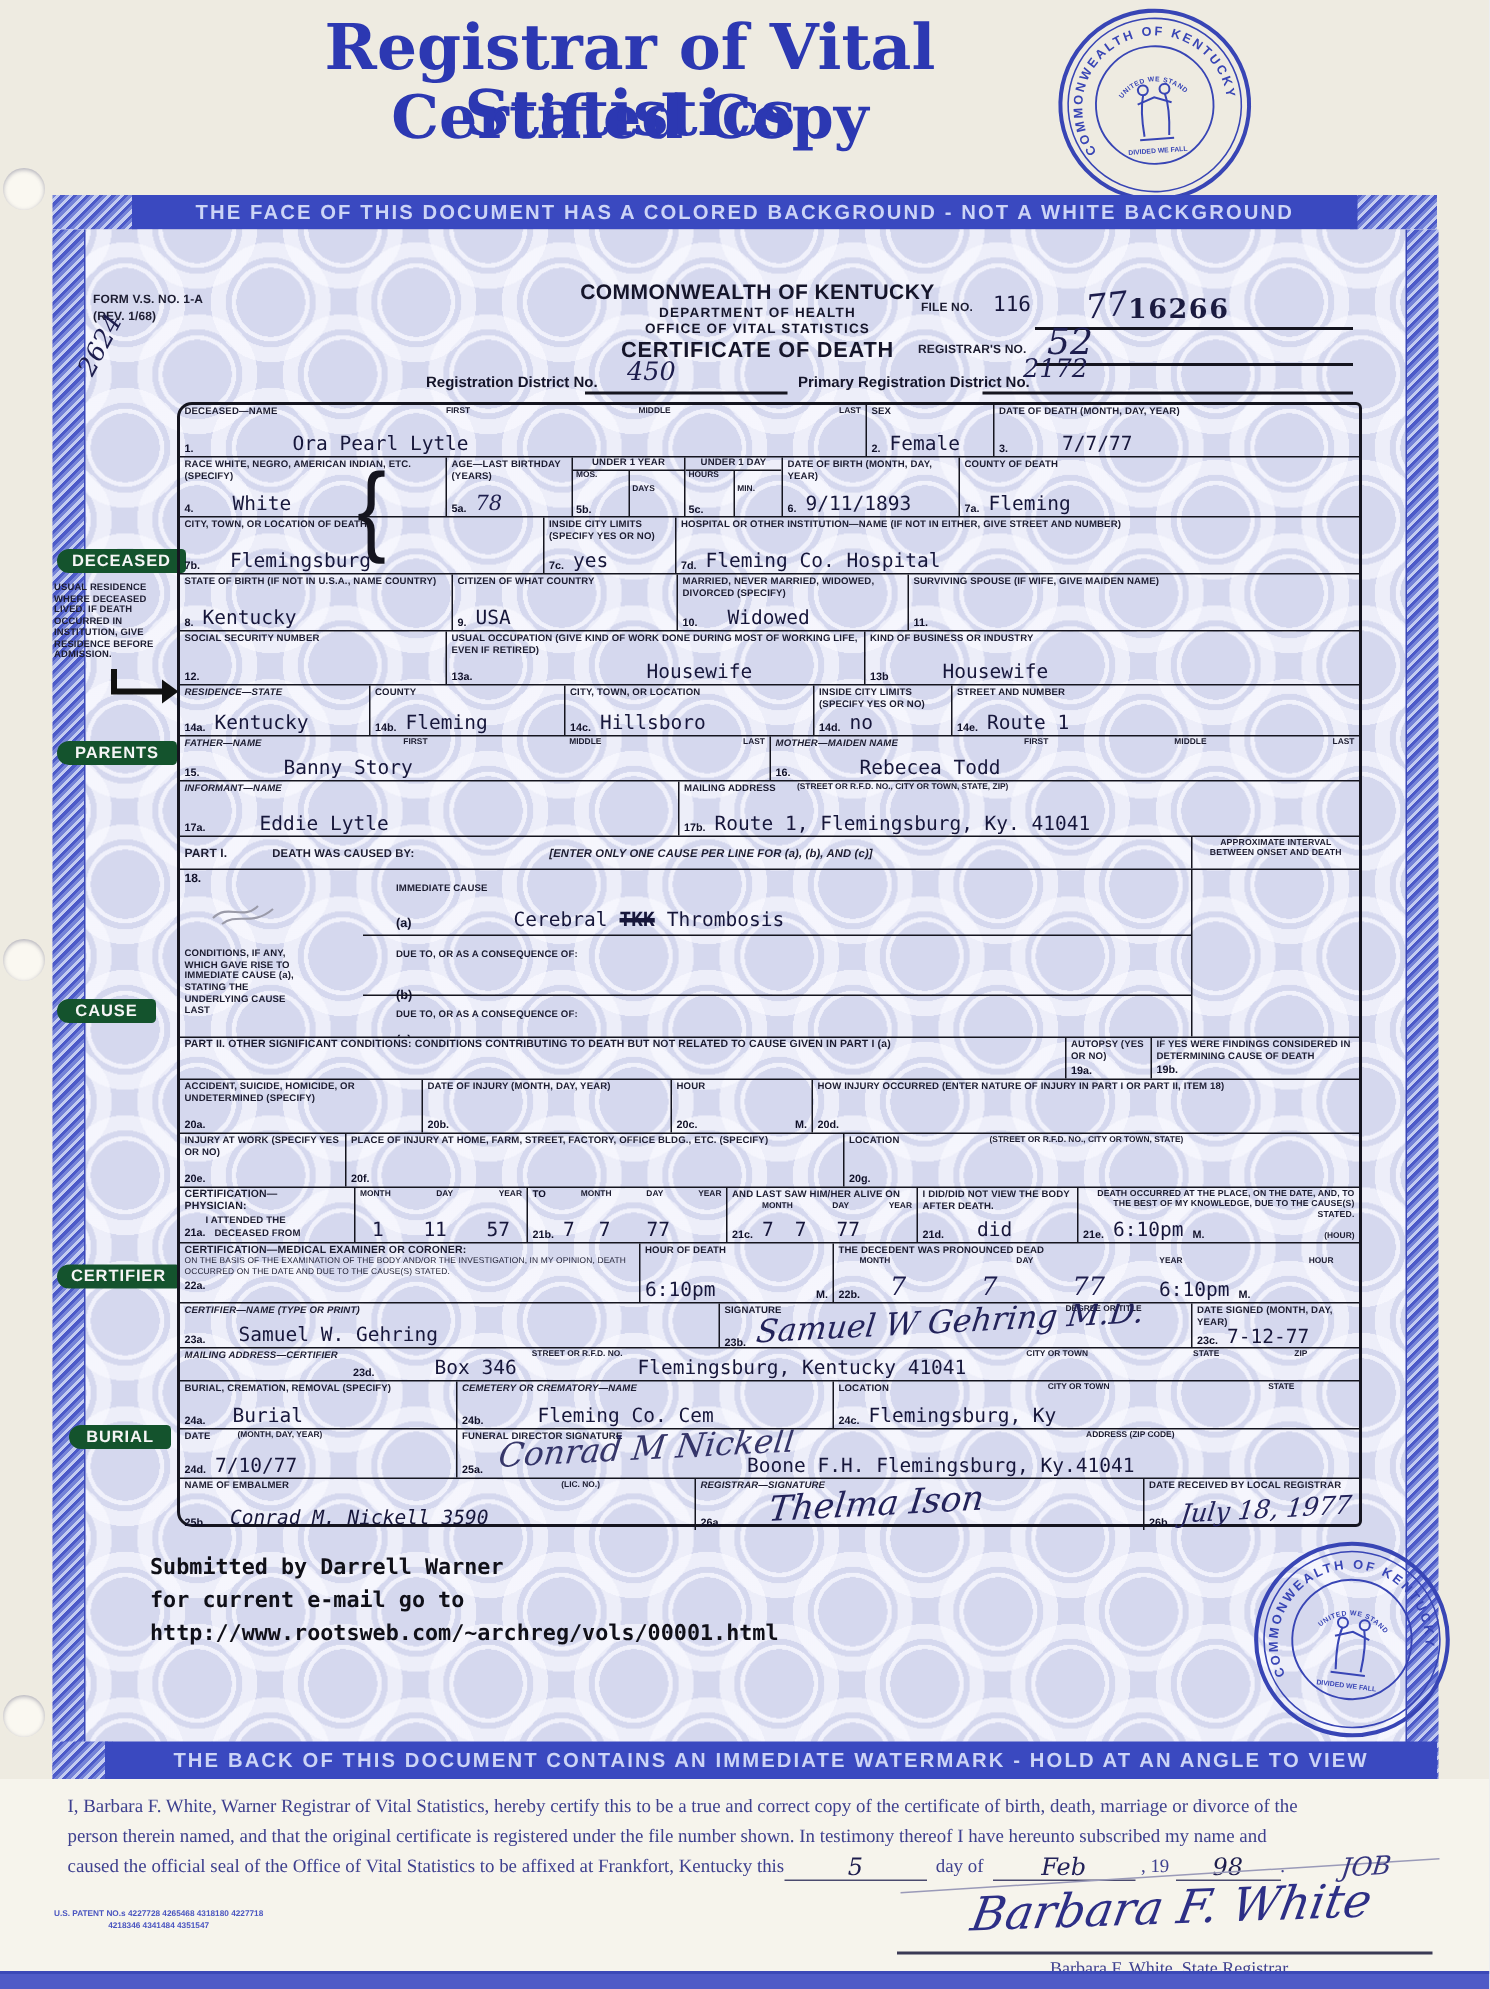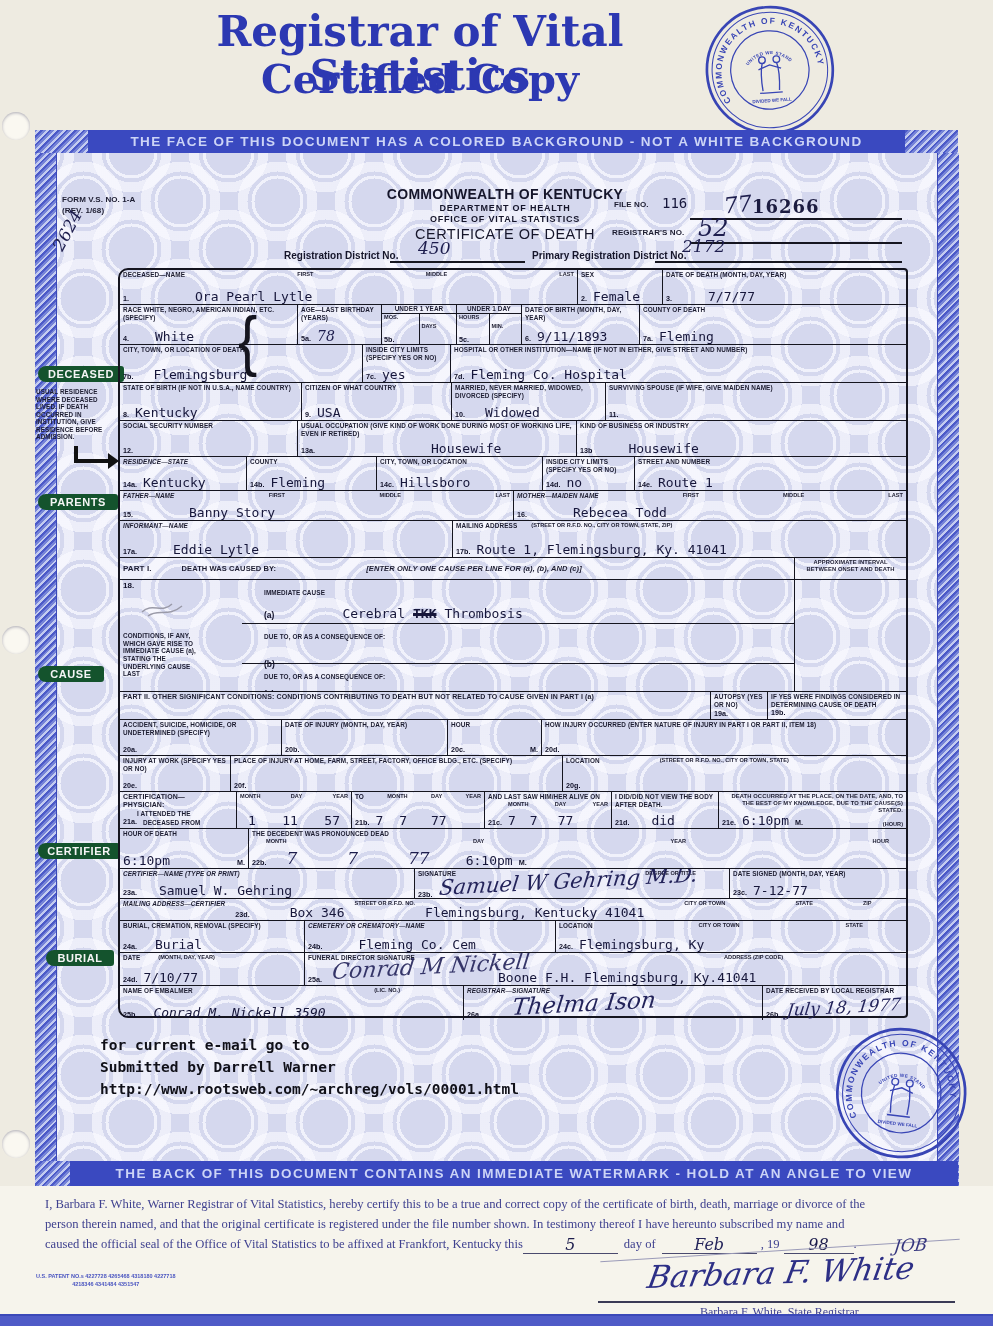--- a/index.html
+++ b/index.html
@@ -84,21 +84,21 @@
   <div class="abs hatch" style="left:937px;top:153px;width:21px;height:1033px;border-left:1.5px solid #3b49b8;"></div>
 
   <div class="abs lbl" style="left:62px;top:195px;font-size:8px;">FORM V.S. NO. 1-A</div>
   <div class="abs lbl" style="left:62px;top:206px;font-size:8px;">(REV. 1/68)</div>
   <div class="abs hand" style="left:46px;top:222px;font-size:17px;transform:rotate(-62deg);">2624</div>
 
   <div class="abs" style="left:340px;top:186px;width:330px;text-align:center;">
     <div style="font-weight:700;font-size:14px;letter-spacing:.3px;">COMMONWEALTH OF KENTUCKY</div>
     <div style="font-weight:700;font-size:9px;letter-spacing:.8px;margin-top:1px;">DEPARTMENT OF HEALTH</div>
     <div style="font-weight:700;font-size:9px;letter-spacing:.8px;margin-top:1px;">OFFICE OF VITAL STATISTICS</div>
-    <div style="font-weight:400;font-size:14.5px;letter-spacing:.5px;margin-top:2px;">CERTIFICATE OF DEATH</div>
+    <div style="font-weight:700;font-size:14.5px;letter-spacing:.5px;margin-top:2px;">CERTIFICATE OF DEATH</div>
   </div>
 
   <div class="abs lbl" style="left:614px;top:200px;font-size:8px;">FILE NO.</div>
   <div class="abs typed" style="left:662px;top:196px;font-size:14px;">116</div>
   <div class="abs hand" style="left:724px;top:194px;font-size:22px;transform:rotate(-6deg);">77</div>
   <div class="abs" style="left:752px;top:196px;font-family:'DejaVu Serif',serif;font-weight:700;font-size:18px;color:#1b1b40;letter-spacing:1px;">16266</div>
   <div class="abs rule" style="left:690px;top:218px;width:212px;height:1.5px;"></div>
   <div class="abs lbl" style="left:612px;top:228px;font-size:8px;">REGISTRAR'S NO.</div>
   <div class="abs hand" style="left:698px;top:216px;font-size:24px;">52</div>
   <div class="abs rule" style="left:690px;top:242px;width:212px;height:1.5px;"></div>
@@ -534,20 +534,27 @@
         <div class="valrow">
             <span class="num">21e.</span>
             <span class="typed">6:10pm</span>
             <span class="num">M.</span>
             <span class="sublbl" style="margin-left:auto;">(HOUR)</span>
           </div>
       </div>
     </div>
 
     <div class="fr" style="height:40px;">
+      <div class="fc" style="width:307px;">
+        <span class="lbl" style="font-size:7px;">CERTIFICATION—MEDICAL EXAMINER OR CORONER:</span>
+        <span class="lbl" style="font-size:5.6px;font-weight:400;">ON THE BASIS OF THE EXAMINATION OF THE BODY AND/OR THE INVESTIGATION, IN MY OPINION, DEATH OCCURRED ON THE DATE AND DUE TO THE CAUSE(S) STATED.</span>
+        <div class="valrow" style="margin-top:0;">
+            <span class="num">22a.</span>
+          </div>
+      </div>
       <div class="fc" style="width:129px;">
         <span class="lbl">HOUR OF DEATH</span>
         <div class="valrow">
             <span class="typed">6:10pm</span>
             <span class="num" style="margin-left:auto;">M.</span>
           </div>
       </div>
       <div class="fc last">
         <span class="lbl">THE DECEDENT WAS PRONOUNCED DEAD</span>
         <div class="spread" style="padding:0 14px;">
@@ -561,21 +568,21 @@
           <span class="hand" style="font-size:17px;margin-left:14px;">7</span>
           <span class="hand" style="font-size:17px;margin-left:44px;">7</span>
           <span class="hand" style="font-size:17px;margin-left:44px;">77</span>
           <span class="typed" style="margin-left:30px;">6:10pm</span>
           <span class="num">M.</span>
           </div>
       </div>
     </div>
 
     <div class="fr" style="height:30px;">
-      <div class="fc" style="width:295px;">
+      <div class="fc" style="width:360px;">
         <span class="lbl"><i>CERTIFIER—NAME (TYPE OR PRINT)</i></span>
         <div class="valrow">
             <span class="num">23a.</span>
             <span class="typed" style="margin-left:16px;">Samuel W. Gehring</span>
           </div>
       </div>
       <div class="fc" style="width:315px;">
         <div class="spread">
             <span class="lbl">SIGNATURE</span>
             <span class="sublbl" style="margin-right:30px;">DEGREE OR TITLE</span>
@@ -681,22 +688,22 @@
         <span class="lbl">DATE RECEIVED BY LOCAL REGISTRAR</span>
         <div class="valrow">
             <span class="num">26b.</span>
             <span class="script" style="font-size:17px;">July 18, 1977</span>
           </div>
       </div>
     </div>
   </div>
 
   <div class="abs" style="left:100px;top:1035px;font-family:'DejaVu Sans Mono',monospace;font-weight:700;font-size:14.5px;color:#101018;line-height:1.5;">
+    <div>Submitted  by Darrell Warner</div>
     <div>for current e-mail go to</div>
-    <div>Submitted  by Darrell Warner</div>
     <div>http://www.rootsweb.com/~archreg/vols/00001.html</div>
   </div>
 
   <div class="abs" style="left:834px;top:1026px;transform:rotate(7deg);">
     <svg width="134" height="134" viewBox="0 0 128 128">
       <circle cx="64" cy="64" r="61" fill="none" stroke="#3845b5" stroke-width="2.6"></circle>
       <circle cx="64" cy="64" r="56" fill="none" stroke="#3845b5" stroke-width="1"></circle>
       <circle cx="64" cy="64" r="38" fill="none" stroke="#3845b5" stroke-width="1.2"></circle>
       <path id="sealB-ring" d="M 27,95 A 47,47 0 1 1 101,95" fill="none"></path>
       <text class="sealtxt" font-size="8.2" letter-spacing="1.6"><textPath href="#sealB-ring" startOffset="4">COMMONWEALTH OF KENTUCKY</textPath></text>

